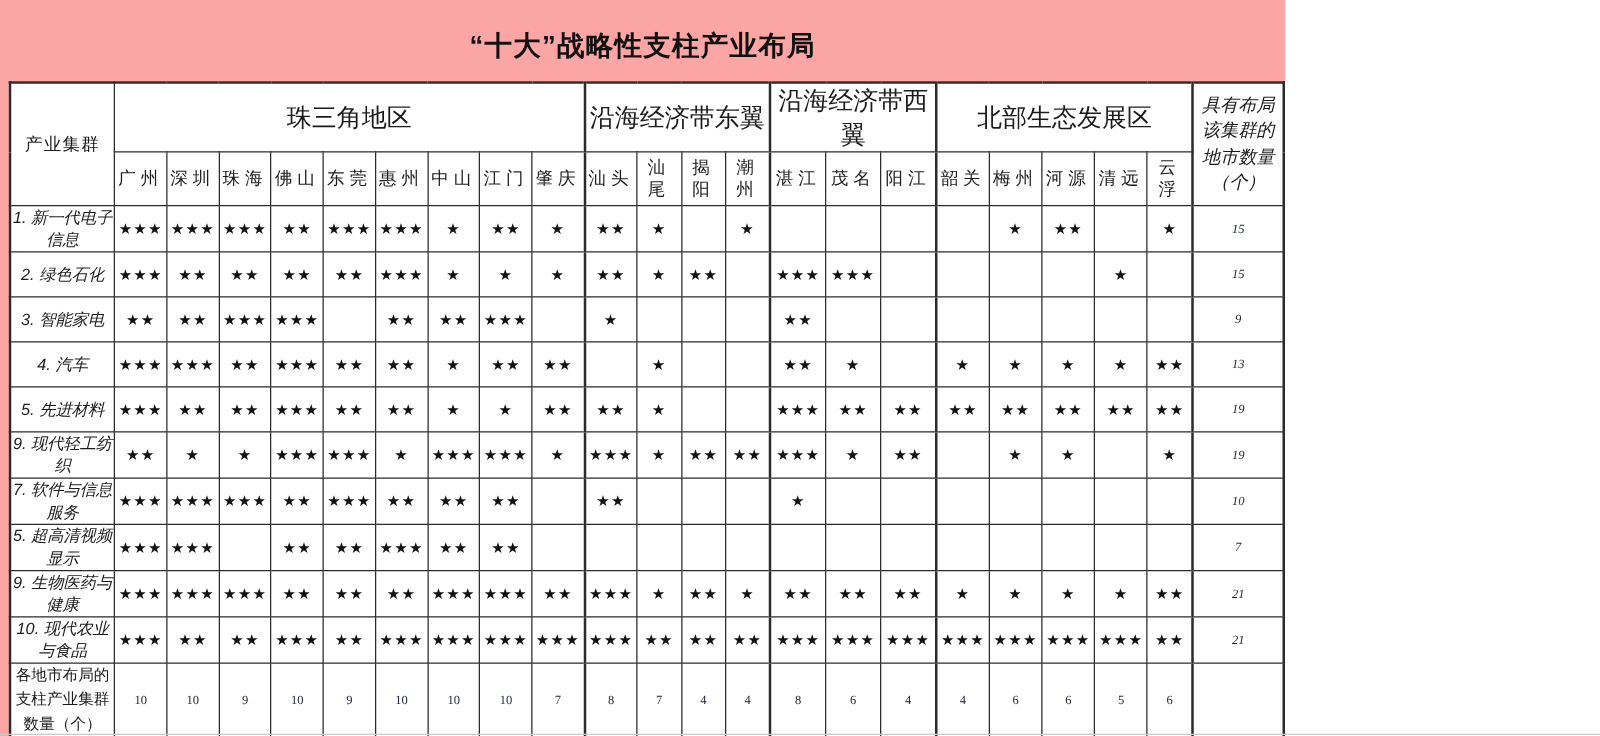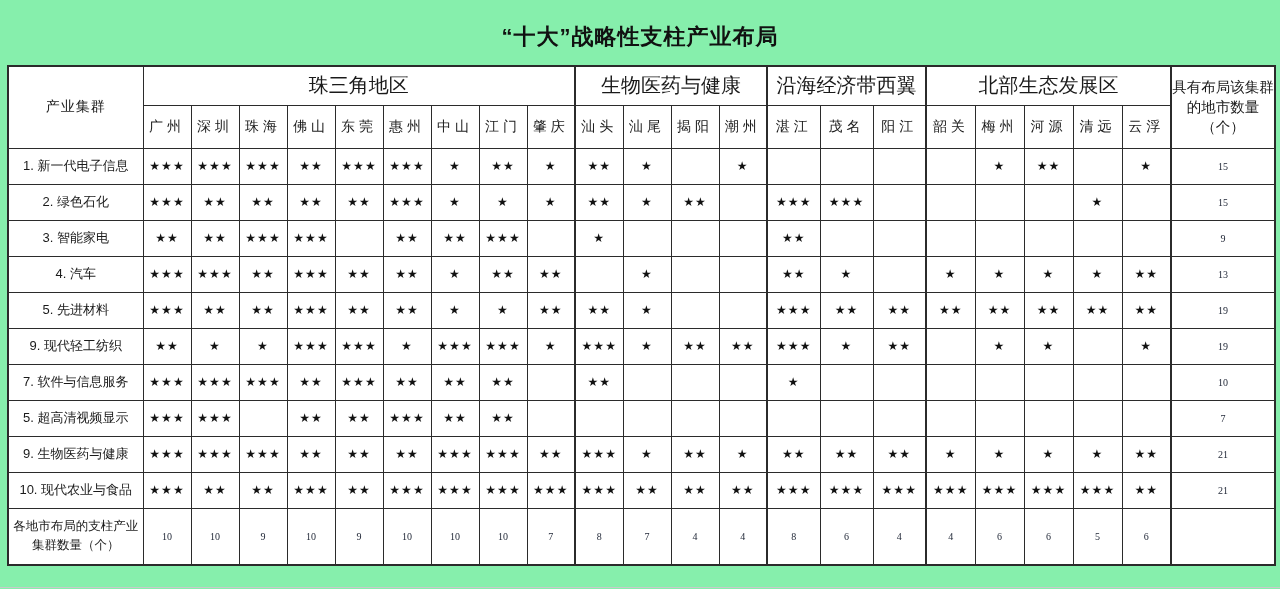--- a/index.html
+++ b/index.html
@@ -5,23 +5,23 @@
   html, body {
     margin: 0;
     padding: 0;
     background: #ffffff;
     width: 1280px;
     height: 589px;
     overflow: hidden;
   }
   .page {
     position: relative;
-    width: 1280px;
+    width: 1028px;
     height: 589px;
-    background: #86efac;
+    background: #fca5a5;
     font-family: "Liberation Sans", "DejaVu Sans", sans-serif;
     color: #1a1a1a;
   }
   .title {
     position: absolute;
     top: 22px;
     left: 0;
     width: 100%;
     text-align: center;
     font-size: 22px;
@@ -46,21 +46,21 @@
     background: #ffffff;
     font-weight: normal;
     overflow: hidden;
     word-break: break-all;
   }
   
   .rb { border-left-width: 2px !important; }
 
   tr.region-row { height: 39px; }
   tr.city-row { height: 43px; }
-  tr.data-row { height: 36px; }
+  tr.data-row { height: 36px; font-style: italic; }
   tr.footer-row { height: 57px; margin-top: 40px; }
 
   th.corner {
     font-size: 14px;
     font-weight: bold;
     letter-spacing: 1px;
   }
   th.region-h {
     font-size: 20px;
     font-weight: bold;
@@ -70,20 +70,21 @@
     font-size: 14px;
     letter-spacing: 4px;
     padding-left: 4px;
   }
   th.count-h {
     font-size: 14.5px;
     font-weight: bold;
     text-align: left;
     padding: 0 13px;
     line-height: 1.4;
+    font-style: italic;
   }
   th.row-label {
     text-align: left;
     font-size: 13px;
     font-weight: bold;
     padding-left: 4px;
     padding-right: 2px;
   }
   th.footer-label {
     font-size: 12.5px;
@@ -138,21 +139,21 @@
         <col style="width: 49px;">
         <col style="width: 49px;">
         <col style="width: 49px;">
         <col style="width: 49px;">
         <col style="width: 104px;">
       </colgroup>
     <thead>
         <tr class="region-row">
           <th class="corner" rowspan="2">产业集群</th>
           <th class="region-h" colspan="9">珠三角地区</th>
-          <th class="region-h rb" colspan="4">生物医药与健康</th>
+          <th class="region-h rb" colspan="4">沿海经济带东翼</th>
           <th class="region-h rb" colspan="3">沿海经济带西翼</th>
           <th class="region-h rb" colspan="5">北部生态发展区</th>
           <th class="count-h rb" rowspan="2">具有布局该集群的地市数量（个）</th>
         </tr>
         <tr class="city-row">
           <th class="city-h">广州</th>
           <th class="city-h">深圳</th>
           <th class="city-h">珠海</th>
           <th class="city-h">佛山</th>
           <th class="city-h">东莞</th>

